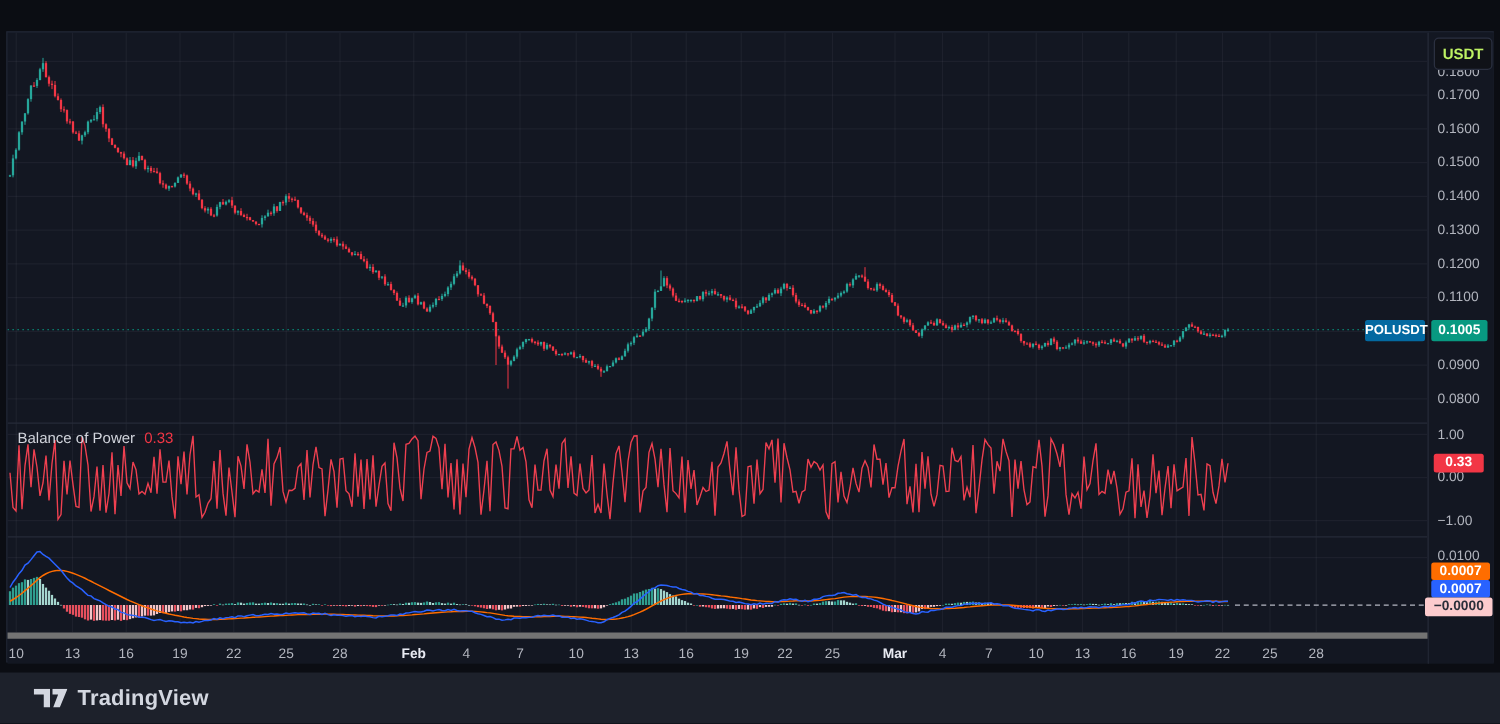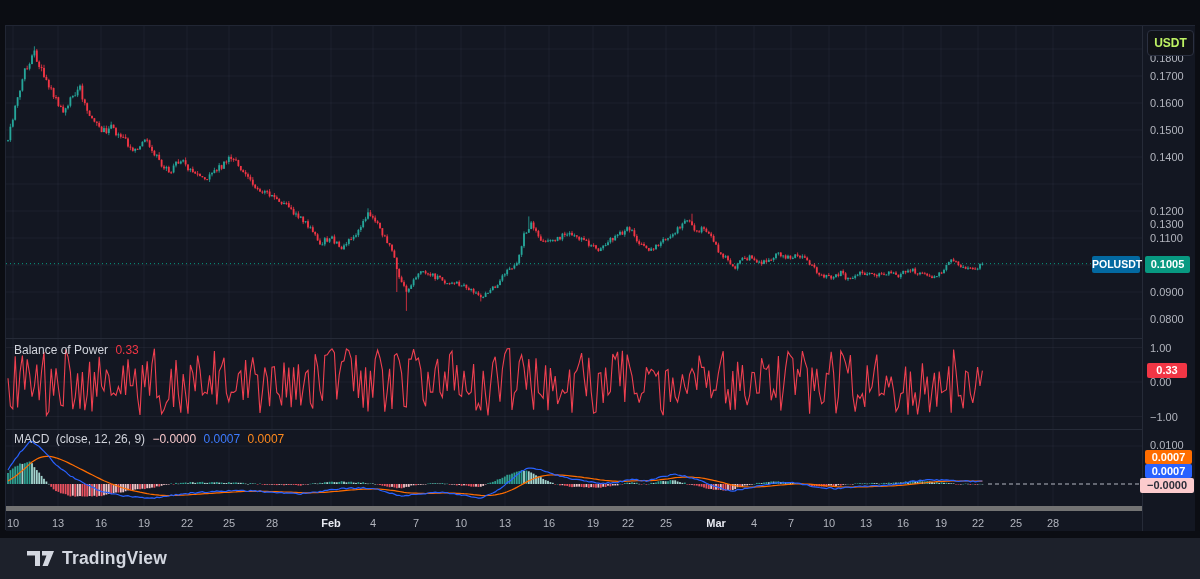--- a/index.html
+++ b/index.html
@@ -1335,43 +1335,36 @@
         <polyline points="2,455.0 4.4,453.6 6.800000000000001,452.1 9.2,450.4 11.600000000000001,448.6 14,446.5 16.4,444.6 18.8,442.5 21.2,440.4 23.599999999999998,438.1 26,436.1 28.4,434.4 30.799999999999997,433.0 33.2,431.9 35.6,431.1 38,430.6 40.4,430.3 42.8,430.3 45.199999999999996,430.6 47.6,431.1 50,431.8 52.4,432.6 54.8,433.5 57.199999999999996,434.5 59.599999999999994,435.5 62,436.6 64.4,437.9 66.8,439.0 69.2,440.3 71.6,441.5 74,442.7 76.39999999999999,443.9 78.8,445.1 81.2,446.4 83.6,447.6 86,448.8 88.39999999999999,450.0 90.8,451.2 93.2,452.4 95.6,453.6 98,454.7 100.39999999999999,455.7 102.8,456.7 105.2,457.7 107.6,458.6 110,459.5 112.39999999999999,460.3 114.8,461.2 117.19999999999999,462.0 119.6,462.7 122,463.3 124.39999999999998,464.0 126.80000000000001,464.6 129.2,465.2 131.6,465.7 134,466.2 136.4,466.6 138.79999999999998,467.1 141.2,467.6 143.6,468.0 146,468.3 148.4,468.7 150.79999999999998,468.9 153.2,469.2 155.6,469.4 158,469.4 160.4,469.5 162.79999999999998,469.6 165.2,469.5 167.6,469.5 170,469.4 172.4,469.4 174.79999999999998,469.2 177.2,469.1 179.6,469.0 182,468.9 184.4,468.7 186.79999999999998,468.5 189.2,468.4 191.6,468.2 194,468.1 196.4,467.8 198.79999999999998,467.7 201.2,467.6 203.6,467.5 206,467.3 208.4,467.1 210.79999999999998,466.9 213.2,466.8 215.6,466.6 218,466.5 220.4,466.4 222.79999999999998,466.3 225.2,466.1 227.6,466.0 230,465.9 232.39999999999998,465.7 234.79999999999998,465.6 237.2,465.5 239.6,465.5 242,465.5 244.39999999999998,465.4 246.79999999999998,465.3 249.2,465.3 251.60000000000002,465.3 254,465.2 256.4,465.3 258.8,465.4 261.2,465.4 263.59999999999997,465.5 266,465.5 268.4,465.6 270.8,465.7 273.2,465.8 275.59999999999997,465.9 278,466.0 280.4,466.1 282.8,466.2 285.2,466.2 287.59999999999997,466.3 290,466.4 292.4,466.6 294.8,466.7 297.2,466.8 299.59999999999997,466.8 302,466.8 304.4,466.8 306.8,466.7 309.2,466.7 311.59999999999997,466.6 314,466.5 316.4,466.4 318.8,466.3 321.2,466.1 323.59999999999997,465.9 326,465.6 328.4,465.5 330.8,465.3 333.2,465.1 335.59999999999997,464.8 338,464.6 340.4,464.4 342.8,464.2 345.2,464.0 347.59999999999997,463.8 350,463.7 352.4,463.5 354.8,463.4 357.2,463.2 359.59999999999997,463.2 362,463.1 364.4,463.1 366.8,463.0 369.2,463.0 371.59999999999997,463.0 374,463.1 376.4,463.3 378.8,463.5 381.2,463.8 383.59999999999997,464.1 386,464.3 388.4,464.7 390.8,465.1 393.2,465.5 395.59999999999997,465.9 398,466.3 400.4,466.6 402.8,466.8 405.2,467.0 407.59999999999997,467.1 410,467.2 412.4,467.3 414.8,467.4 417.2,467.4 419.59999999999997,467.5 422,467.4 424.4,467.3 426.8,467.3 429.2,467.2 431.59999999999997,467.1 434,467.1 436.4,467.0 438.8,467.0 441.2,466.9 443.59999999999997,467.0 446,467.1 448.4,467.1 450.8,467.3 453.2,467.4 455.59999999999997,467.5 458,467.7 460.4,467.8 462.79999999999995,468.0 465.2,468.3 467.59999999999997,468.6 470,468.8 472.4,469.1 474.79999999999995,469.4 477.2,469.6 479.59999999999997,469.6 482,469.5 484.4,469.4 486.79999999999995,469.2 489.2,468.9 491.59999999999997,468.4 494,467.9 496.4,467.3 498.79999999999995,466.6 501.2,465.7 503.59999999999997,464.7 506,463.7 508.4,462.6 510.79999999999995,461.4 513.2,460.1 515.6,458.7 518,457.4 520.4,456.1 522.8,454.8 525.1999999999999,453.7 527.6,452.7 530,451.8 532.4,451.1 534.8,450.4 537.1999999999999,449.9 539.6,449.5 542,449.2 544.4,449.0 546.8,448.9 549.1999999999999,448.9 551.6,448.9 554,449.1 556.4,449.2 558.8,449.3 561.1999999999999,449.5 563.6,449.8 566,450.1 568.4,450.4 570.8,450.7 573.1999999999999,450.9 575.6,451.2 578,451.6 580.4,451.9 582.8,452.2 585.1999999999999,452.5 587.6,452.9 590,453.2 592.4,453.6 594.8,454.0 597.1999999999999,454.2 599.6,454.5 602,454.7 604.4,454.9 606.8,455.1 609.1999999999999,455.2 611.6,455.4 614,455.4 616.4,455.4 618.8,455.3 621.1999999999999,455.2 623.6,455.1 626,454.9 628.4,454.8 630.8,454.6 633.1999999999999,454.6 635.6,454.7 638,454.6 640.4,454.7 642.8,454.7 645.1999999999999,454.6 647.6,454.5 650,454.3 652.4,454.0 654.8,453.7 657.1999999999999,453.4 659.6,453.1 662,452.9 664.4,452.5 666.8,452.1 669.1999999999999,451.7 671.6,451.5 674,451.3 676.4,451.2 678.8,451.1 681.1999999999999,451.1 683.6,451.1 686,451.2 688.4,451.4 690.8,451.5 693.1999999999999,451.7 695.6,452.0 698,452.4 700.4,452.8 702.8,453.3 705.1999999999999,453.8 707.6,454.4 710,454.9 712.4,455.5 714.8,456.1 717.1999999999999,456.7 719.6,457.4 722,458.0 724.4,458.6 726.8,459.2 729.1999999999999,459.7 731.6,460.0 734,460.3 736.4,460.6 738.8,460.8 741.1999999999999,460.9 743.6,461.0 746,461.1 748.4,461.1 750.8,460.9 753.1999999999999,460.8 755.6,460.7 758,460.6 760.4,460.4 762.8,460.2 765.1999999999999,460.0 767.6,459.7 770,459.5 772.4,459.2 774.8,459.0 777.1999999999999,458.8 779.6,458.6 782,458.4 784.4,458.3 786.8,458.1 789.1999999999999,458.0 791.6,457.9 794,457.9 796.4,457.9 798.8,458.0 801.1999999999999,458.0 803.6,458.2 806,458.4 808.4,458.6 810.8,458.9 813.1999999999999,459.1 815.6,459.3 818,459.6 820.4,459.9 822.8,460.0 825.1999999999999,460.2 827.6,460.4 830,460.7 832.4,460.8 834.8,460.9 837.1999999999999,461.0 839.6,461.0 842,461.0 844.4,461.1 846.8,461.1 849.1999999999999,461.1 851.6,461.0 854,460.9 856.4,460.9 858.8,460.8 861.1999999999999,460.8 863.6,460.7 866,460.6 868.4,460.5 870.8,460.4 873.1999999999999,460.4 875.6,460.3 878,460.2 880.4,460.1 882.8,460.0 885.1999999999999,459.9 887.6,459.8 890,459.7 892.4,459.5 894.8,459.3 897.1999999999999,459.2 899.6,458.9 902,458.7 904.4,458.4 906.8,458.1 909.1999999999999,457.8 911.6,457.6 914,457.3 916.4,457.0 918.8,456.8 921.1999999999999,456.5 923.5999999999999,456.2 926,456.0 928.4,455.9 930.8,455.7 933.1999999999999,455.6 935.5999999999999,455.4 938,455.3 940.4,455.2 942.8,455.1 945.1999999999999,455.0 947.5999999999999,454.9 950,455.0 952.4,455.0 954.8,455.0 957.1999999999999,455.0 959.5999999999999,455.0 962,455.0 964.4,455.0 966.8,455.0 969.1999999999999,455.1 971.5999999999999,455.1 974,455.1 976.4,455.1" fill="none" stroke="#ff6d00" stroke-width="1.2"></polyline>
         <polyline points="2,444.0 4.4,439.8 6.800000000000001,436.6 9.2,432.9 11.600000000000001,430.3 14,426.1 16.4,424.5 18.8,421.7 21.2,418.6 23.599999999999998,415.6 26,415.3 28.4,417.6 30.799999999999997,419.1 33.2,420.5 35.6,423.0 38,425.4 40.4,427.8 42.8,430.2 45.199999999999996,433.4 47.6,436.5 50,438.9 52.4,440.5 54.8,442.8 57.199999999999996,444.1 59.599999999999994,445.7 62,448.1 64.4,450.3 66.8,450.7 69.2,452.9 71.6,453.8 74,454.7 76.39999999999999,456.3 78.8,457.7 81.2,459.0 83.6,459.6 86,461.2 88.39999999999999,461.7 90.8,463.9 93.2,464.3 95.6,465.7 98,466.0 100.39999999999999,466.3 102.8,466.7 105.2,467.8 107.6,467.8 110,468.0 112.39999999999999,468.8 114.8,469.7 117.19999999999999,470.3 119.6,469.9 122,469.7 124.39999999999998,470.5 126.80000000000001,471.1 129.2,470.7 131.6,470.8 134,471.4 136.4,471.4 138.79999999999998,472.2 141.2,471.8 143.6,472.2 146,471.9 148.4,472.4 150.79999999999998,471.2 153.2,471.7 155.6,471.1 158,470.3 160.4,470.3 162.79999999999998,470.0 165.2,468.9 167.6,469.6 170,468.3 172.4,469.0 174.79999999999998,468.1 177.2,467.9 179.6,467.5 182,468.2 184.4,466.7 186.79999999999998,466.7 189.2,467.3 191.6,466.6 194,466.1 196.4,465.7 198.79999999999998,466.6 201.2,466.5 203.6,466.0 206,465.4 208.4,465.6 210.79999999999998,464.9 213.2,465.4 215.6,465.2 218,465.5 220.4,465.4 222.79999999999998,464.4 225.2,465.0 227.6,464.5 230,464.3 232.39999999999998,464.5 234.79999999999998,464.4 237.2,464.3 239.6,465.1 242,465.5 244.39999999999998,464.4 246.79999999999998,464.8 249.2,464.7 251.60000000000002,465.6 254,464.7 256.4,465.7 258.8,466.3 261.2,465.8 263.59999999999997,466.2 266,466.2 268.4,466.5 270.8,466.9 273.2,466.6 275.59999999999997,466.4 278,467.3 280.4,466.9 282.8,467.1 285.2,466.8 287.59999999999997,467.2 290,467.4 292.4,468.1 294.8,468.4 297.2,467.0 299.59999999999997,467.4 302,467.0 304.4,466.6 306.8,466.0 309.2,466.0 311.59999999999997,466.3 314,465.3 316.4,465.6 318.8,464.4 321.2,464.3 323.59999999999997,463.7 326,463.3 328.4,463.6 330.8,463.6 333.2,463.0 335.59999999999997,462.0 338,462.2 340.4,462.8 342.8,462.1 345.2,461.7 347.59999999999997,462.4 350,462.6 352.4,461.6 354.8,462.3 357.2,461.4 359.59999999999997,462.4 362,462.7 364.4,462.5 366.8,462.5 369.2,463.0 371.59999999999997,463.0 374,464.2 376.4,465.0 378.8,465.5 381.2,466.4 383.59999999999997,467.3 386,467.2 388.4,468.1 390.8,469.3 393.2,469.3 395.59999999999997,470.2 398,469.9 400.4,469.4 402.8,469.7 405.2,468.4 407.59999999999997,468.4 410,468.5 412.4,468.1 414.8,468.2 417.2,467.9 419.59999999999997,467.8 422,467.0 424.4,466.5 426.8,466.7 429.2,466.2 431.59999999999997,466.6 434,466.6 436.4,466.0 438.8,466.7 441.2,466.6 443.59999999999997,467.7 446,467.7 448.4,467.7 450.8,468.7 453.2,468.4 455.59999999999997,469.4 458,469.0 460.4,469.4 462.79999999999995,470.1 465.2,470.9 467.59999999999997,471.2 470,471.5 472.4,472.1 474.79999999999995,472.1 477.2,471.4 479.59999999999997,469.8 482,468.8 484.4,468.0 486.79999999999995,467.0 489.2,465.9 491.59999999999997,463.9 494,462.9 496.4,461.1 498.79999999999995,459.1 501.2,456.5 503.59999999999997,455.4 506,453.3 508.4,451.1 510.79999999999995,449.0 513.2,447.3 515.6,445.0 518,444.3 520.4,442.6 522.8,442.1 525.1999999999999,442.2 527.6,442.4 530,443.1 532.4,443.5 534.8,443.5 537.1999999999999,444.8 539.6,445.6 542,446.0 544.4,447.1 546.8,447.7 549.1999999999999,449.2 551.6,448.9 554,450.4 556.4,450.4 558.8,451.1 561.1999999999999,451.5 563.6,452.6 566,453.3 568.4,453.3 570.8,453.4 573.1999999999999,453.6 575.6,454.2 578,454.9 580.4,455.0 582.8,456.0 585.1999999999999,455.7 587.6,456.2 590,456.9 592.4,457.2 594.8,457.7 597.1999999999999,457.0 599.6,457.6 602,456.4 604.4,457.3 606.8,456.6 609.1999999999999,456.7 611.6,456.8 614,455.2 616.4,455.8 618.8,454.3 621.1999999999999,453.8 623.6,454.0 626,453.1 628.4,453.6 630.8,453.4 633.1999999999999,454.5 635.6,455.0 638,454.3 640.4,455.3 642.8,454.6 645.1999999999999,453.4 647.6,453.4 650,452.8 652.4,451.3 654.8,450.7 657.1999999999999,450.4 659.6,450.4 662,450.0 664.4,448.6 666.8,448.4 669.1999999999999,448.0 671.6,449.0 674,449.4 676.4,450.1 678.8,449.6 681.1999999999999,451.1 683.6,452.0 686,451.9 688.4,452.8 690.8,453.1 693.1999999999999,454.1 695.6,454.7 698,455.9 700.4,457.3 702.8,458.3 705.1999999999999,458.7 707.6,460.1 710,460.5 712.4,461.4 714.8,461.9 717.1999999999999,463.3 719.6,464.0 722,464.0 724.4,464.8 726.8,465.1 729.1999999999999,464.8 731.6,463.3 734,463.6 736.4,463.7 738.8,462.2 741.1999999999999,462.3 743.6,461.9 746,461.7 748.4,461.0 750.8,459.8 753.1999999999999,459.7 755.6,459.7 758,459.0 760.4,458.5 762.8,458.4 765.1999999999999,457.5 767.6,457.2 770,457.0 772.4,456.5 774.8,457.0 777.1999999999999,456.5 779.6,456.9 782,456.6 784.4,456.5 786.8,456.3 789.1999999999999,457.2 791.6,457.0 794,457.4 796.4,458.6 798.8,458.5 801.1999999999999,458.7 803.6,459.9 806,460.6 808.4,460.8 810.8,461.1 813.1999999999999,461.5 815.6,461.8 818,462.1 820.4,462.7 822.8,461.7 825.1999999999999,461.7 827.6,462.8 830,463.1 832.4,462.0 834.8,462.6 837.1999999999999,461.8 839.6,461.2 842,461.0 844.4,461.6 846.8,461.5 849.1999999999999,460.5 851.6,460.4 854,460.0 856.4,460.5 858.8,459.9 861.1999999999999,460.4 863.6,460.0 866,459.5 868.4,459.6 870.8,459.6 873.1999999999999,460.2 875.6,459.6 878,459.1 880.4,459.5 882.8,458.6 885.1999999999999,459.2 887.6,458.4 890,458.2 892.4,457.9 894.8,457.8 897.1999999999999,457.7 899.6,456.3 902,456.6 904.4,455.3 906.8,454.8 909.1999999999999,455.2 911.6,455.4 914,454.1 916.4,454.5 918.8,454.1 921.1999999999999,453.6 923.5999999999999,453.7 926,453.9 928.4,454.4 930.8,453.6 933.1999999999999,454.5 935.5999999999999,453.6 938,454.1 940.4,453.9 942.8,454.2 945.1999999999999,454.3 947.5999999999999,454.4 950,455.1 952.4,455.5 954.8,455.2 957.1999999999999,455.0 959.5999999999999,454.6 962,454.8 964.4,455.9 966.8,454.9 969.1999999999999,455.8 971.5999999999999,455.3 974,455.0 976.4,455.0" fill="none" stroke="#2962ff" stroke-width="1.2"></polyline>
       </svg>
 
 
     <div class="legend" style="left:8px; top:317px;">
       <span class="dim">Balance of Power</span>
       <span class="val-red">0.33</span>
     </div>
 
-    <div class="legend" style="left:8px; top:406px;">
-      <span class="dim" style="margin-right:3px;">MACD</span>
-      <span class="dim">(close, 12, 26, 9)</span>
-      <span class="val-pink">−0.0000</span>
-      <span class="val-blue">0.0007</span>
-      <span class="val-orange">0.0007</span>
-    </div>
 
     <div class="badge" id="symbol-badge" style="background:#0369a1;">POLUSDT</div>
 
     <div id="price-axis">
       <div class="axis-label" style="top:26px;">0.1800</div>
       <div class="badge" id="price-badge" style="background:#089981;">0.1005</div>
       <div class="badge" id="bop-badge" style="background:#f23645;">0.33</div>
       <div class="axis-label" style="top:413px;">0.0100</div>
       <div class="badge" id="macd-badge-signal" style="background:#ff6d00;">0.0007</div>
       <div class="badge" id="macd-badge-macd" style="background:#2962ff;">0.0007</div>
       <div class="badge" id="macd-badge-hist" style="background:#fccbcd; color:#2a2e39;">−0.0000</div>
     <div class="axis-label" style="top: 44px;">0.1700</div>
         <div class="axis-label" style="top: 71px;">0.1600</div>
         <div class="axis-label" style="top: 98px;">0.1500</div>
         <div class="axis-label" style="top: 125px;">0.1400</div>
-        <div class="axis-label" style="top: 152px; margin-top: 40px;">0.1300</div>
+        <div class="axis-label" style="top: 152px;">0.1300</div>
         <div class="axis-label" style="top: 179px;">0.1200</div>
         <div class="axis-label" style="top: 206px;">0.1100</div>
         <div class="axis-label" style="top: 260px;">0.0900</div>
         <div class="axis-label" style="top: 287px;">0.0800</div>
         <div class="axis-label" style="top: 315.5px;">1.00</div>
         <div class="axis-label" style="top: 350px;">0.00</div>
         <div class="axis-label" style="top: 384.5px;">−1.00</div>
       </div>
 
     <div id="time-axis">

